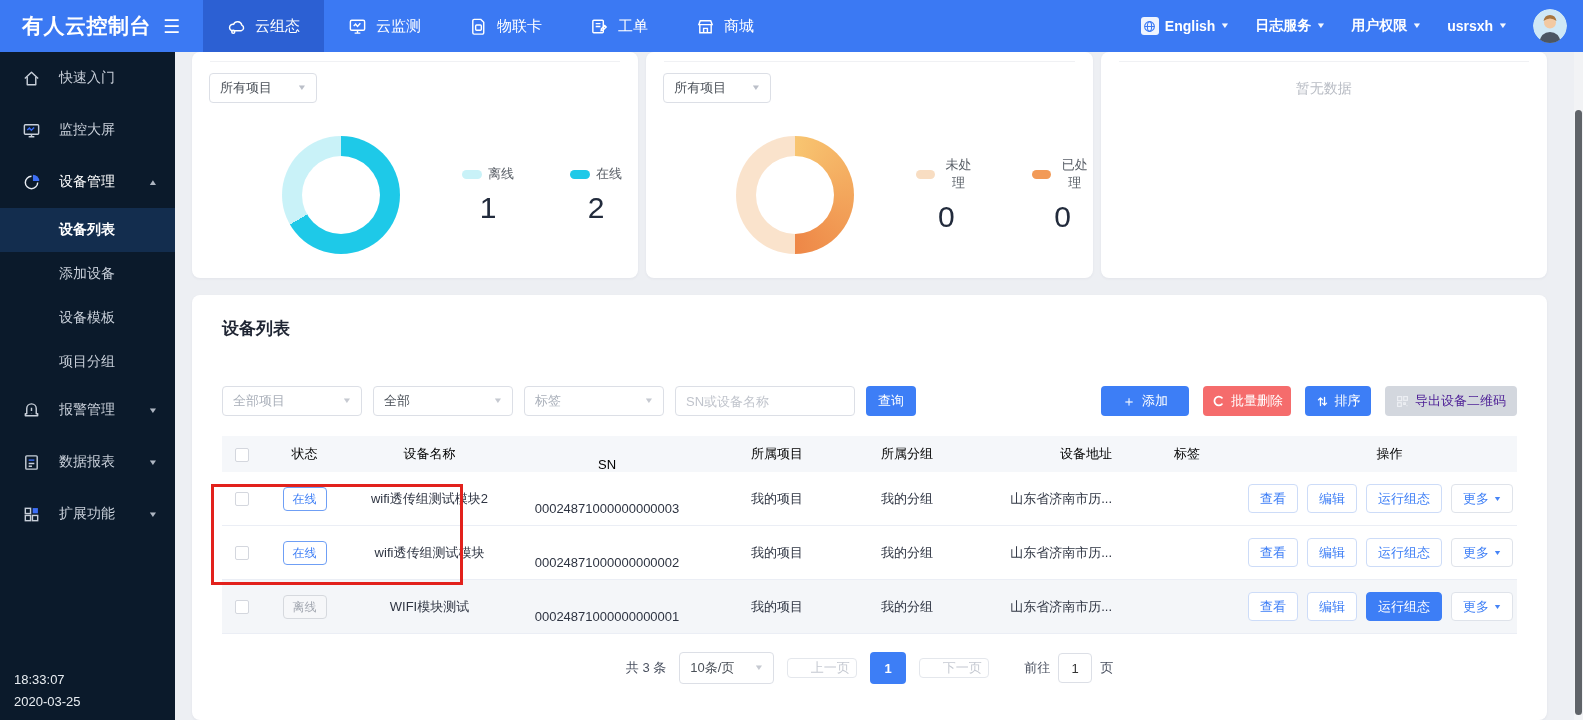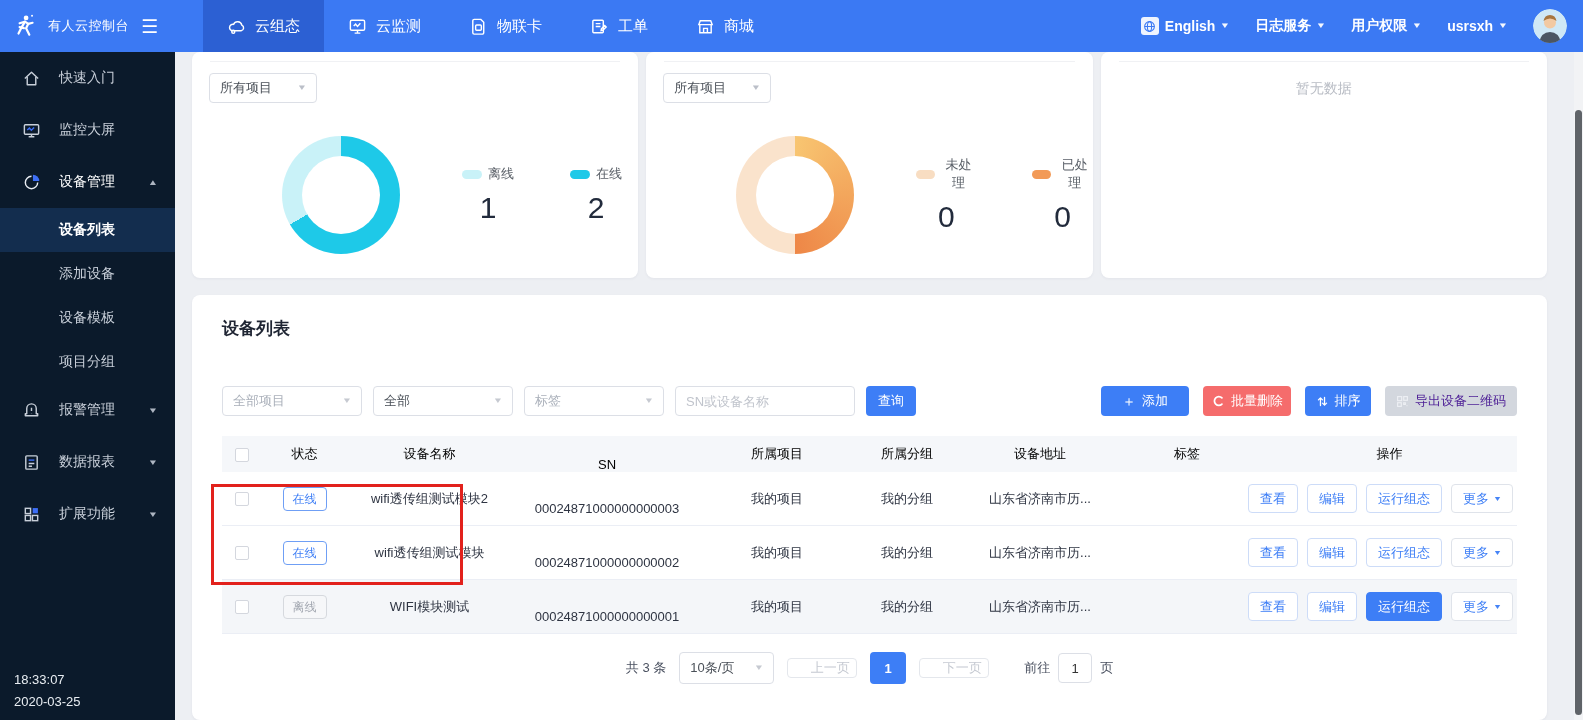--- a/index.html
+++ b/index.html
@@ -3,21 +3,21 @@
 <meta charset="utf-8">
 <style>
   * { margin:0; padding:0; box-sizing:border-box; }
   html,body { width:1583px; height:720px; overflow:hidden; background:#edeff3;
     font-family:"Liberation Sans","DejaVu Sans",sans-serif; }
 
   
   .navbar { position:absolute; left:0; top:0; width:1583px; height:52px;
     background:#3b79f3; display:flex; align-items:stretch; color:#fff; z-index:30; }
   .brand { width:175px; display:flex; align-items:center; padding-left:12px; gap:10px; }
-  .brand-label { font-size:13px; font-weight:normal; letter-spacing:.5px; white-space:nowrap; }
+  .brand-label { font-size:21px; font-weight:bold; letter-spacing:.5px; white-space:nowrap; }
   .hamburger { font-size:19px; line-height:1; cursor:pointer; margin-left:2px; }
   .nav-tabs { display:flex; align-items:stretch; margin-left:28px; }
   .nav-tab { display:flex; align-items:center; gap:9px; padding:0 24px; font-size:15px;
     cursor:pointer; white-space:nowrap; }
   .nav-tab.active { background:#2c60d3; }
   .nav-tab svg { width:19px; height:19px; }
   .nav-right { margin-left:auto; display:flex; align-items:center; gap:26px; padding-right:16px; }
   .nav-menu { display:flex; align-items:center; gap:6px; font-size:14px; font-weight:bold; cursor:pointer; }
   .caret { font-size:8px; line-height:1; opacity:.95; transform:scaleX(1.3); display:inline-block; }
   .globe-badge { width:18px; height:18px; background:rgba(255,255,255,.92); border-radius:3px;
@@ -91,21 +91,21 @@
 
   
   .table { margin-top:20px; font-size:13px; }
   .t-row { display:flex; align-items:center; }
   .t-head { height:36px; background:#f5f7fa; color:#000000; }
   .t-body-row { height:54px; border-bottom:1px solid #ebeef5; color:#2e3442; }
   .t-body-row.shaded { background:#f4f6f9; }
   .cell { text-align:center; flex:none; }
   .c-cb { width:40px; } .c-status { width:85px; } .c-name { width:165px; }
   .c-sn { width:190px;margin-top:20px; } .c-project { width:150px; } .c-group { width:110px; }
-  .c-addr { width:150px; text-align:center; padding-left:6px; } .c-tag { width:150px; }
+  .c-addr { width:150px; text-align:right; padding-left:6px; } .c-tag { width:150px; }
   .c-ops { width:255px; }
   .checkbox { width:14px; height:14px; border:1px solid #d4d7de; border-radius:2px;
     background:#fff; display:inline-block; vertical-align:middle; cursor:pointer; }
   .badge { display:inline-block; width:44px; height:24px; line-height:22px; border-radius:4px;
     font-size:12px; }
   .badge.online { border:1px solid #6f9ff5; color:#3d7ef6; background:#fff; }
   .badge.offline { border:1px solid #d6d9de; color:#a2a7b0; background:#f6f7f9; }
   .ops { display:flex; gap:9px; justify-content:flex-end; padding-right:4px; }
   .op-btn { height:29px; padding:0 11px; border:1px solid #cddcf8; border-radius:4px;
     background:#fff; color:#3d7ef6; font-size:13px; cursor:pointer; font-family:inherit;

